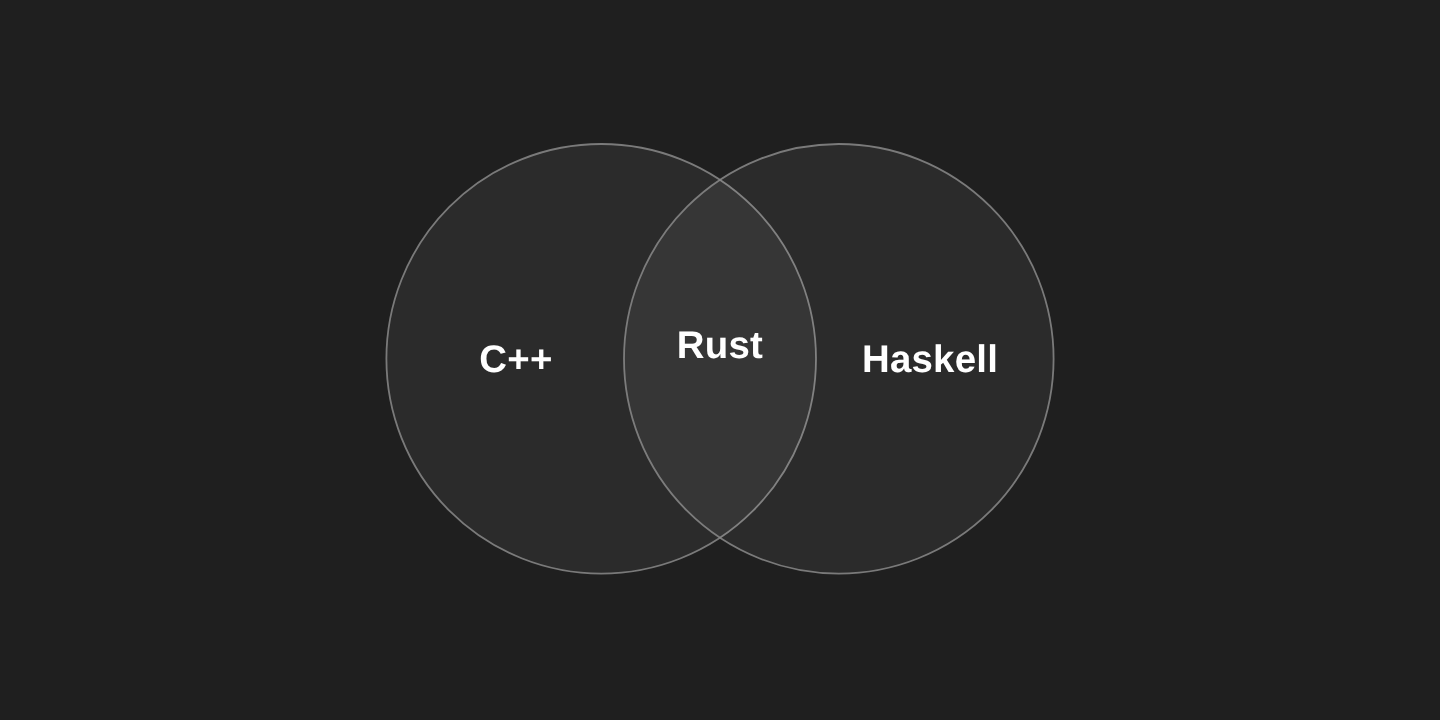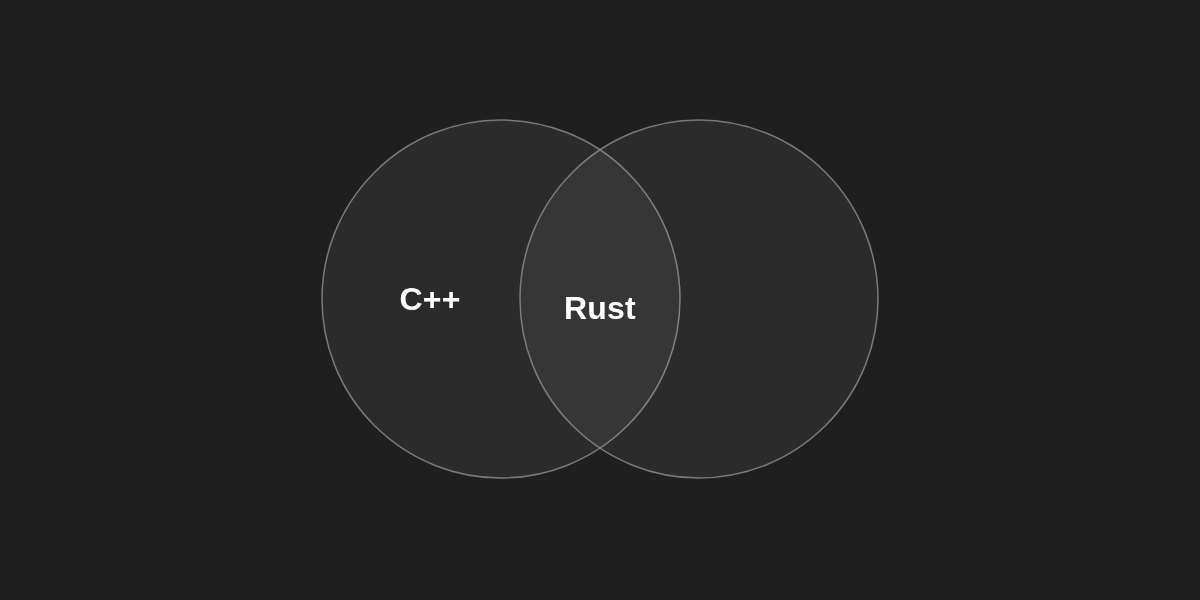--- a/index.html
+++ b/index.html
@@ -45,16 +45,17 @@
 
 <div id="venn-stage">
 
   <svg id="venn-svg" viewBox="0 0 1200 600">
     <circle cx="501" cy="299" r="179" fill="#ffffff" fill-opacity="0.055" stroke="#8a8a8a" stroke-opacity="0.85" stroke-width="1.5"></circle>
     <circle cx="699" cy="299" r="179" fill="#ffffff" fill-opacity="0.055" stroke="#8a8a8a" stroke-opacity="0.85" stroke-width="1.5"></circle>
   </svg>
 
   <div class="venn-label" style="left:430px; top:299px;">C++</div>
 
-  <div class="venn-label" style="left:600px; top:308px;text-align:center;">Rust</div>
+  <div class="venn-label" style="left:600px; top:287px;text-align:center;">Rust</div>
 
+  <div class="venn-label" style="left:775px; top:299px;">Haskell</div>
 
 </div>
 
 </body></html>

